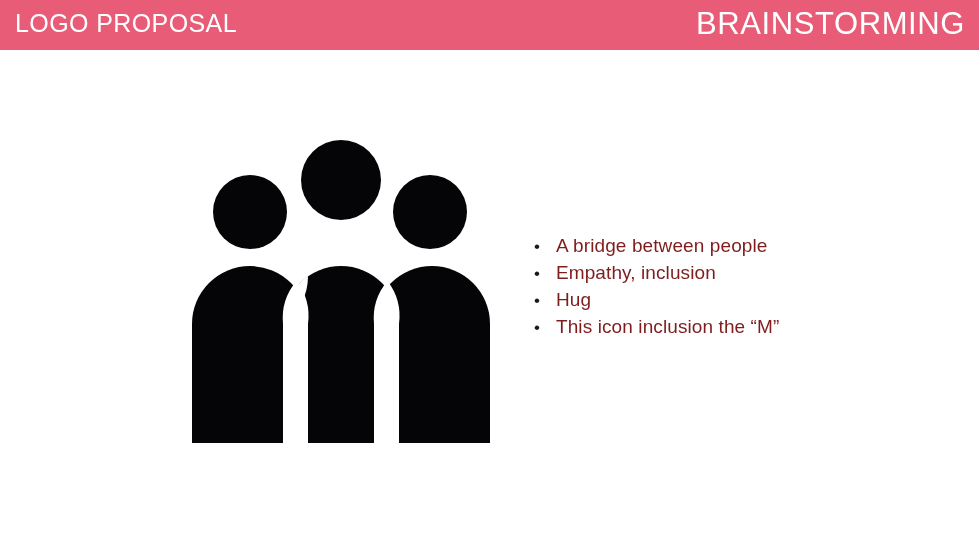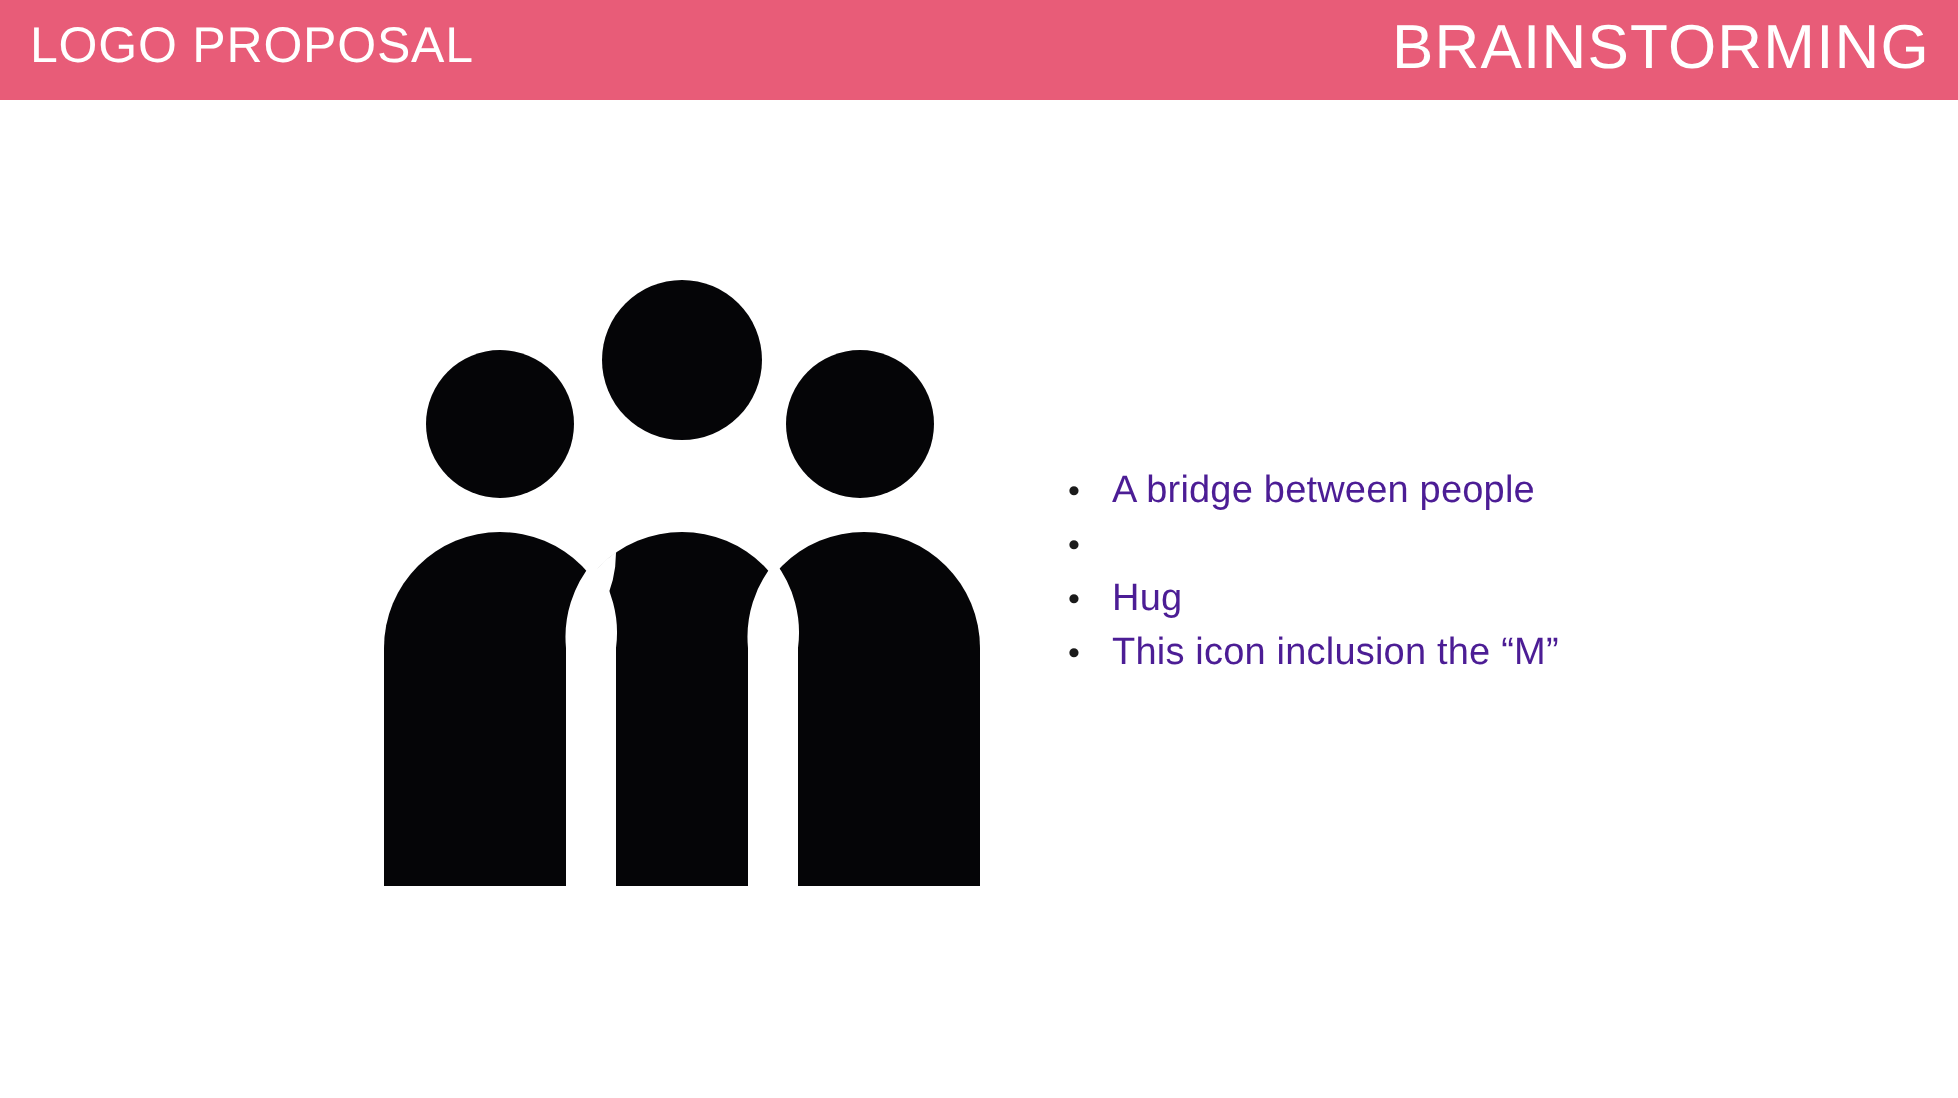--- a/index.html
+++ b/index.html
@@ -85,21 +85,21 @@
     width: 28px;
     flex: 0 0 28px;
     color: #1a1a1a;
     font-size: 17px;
     line-height: 27px;
     text-align: left;
     padding-left: 6px;
     box-sizing: border-box;
   }
   .bullet-text {
-    color: #4c1d95;
+    color: #7f1d1d;
     font-family: "Liberation Sans", sans-serif;
     font-size: 19px;
     font-weight: 400;
     line-height: 27px;
     letter-spacing: 0.1px;
     white-space: nowrap;
   }
 </style>
 </head>
 <body>
@@ -145,20 +145,21 @@
     </svg>
   </div>
 
   <div class="bullet-list">
     <div class="bullet-row">
       <span class="bullet-dot">•</span>
       <span class="bullet-text">A bridge between people</span>
     </div>
     <div class="bullet-row">
       <span class="bullet-dot">•</span>
+      <span class="bullet-text">Empathy, inclusion</span>
     </div>
     <div class="bullet-row">
       <span class="bullet-dot">•</span>
       <span class="bullet-text">Hug</span>
     </div>
     <div class="bullet-row">
       <span class="bullet-dot">•</span>
       <span class="bullet-text">This icon inclusion the “M”</span>
     </div>
   </div>

